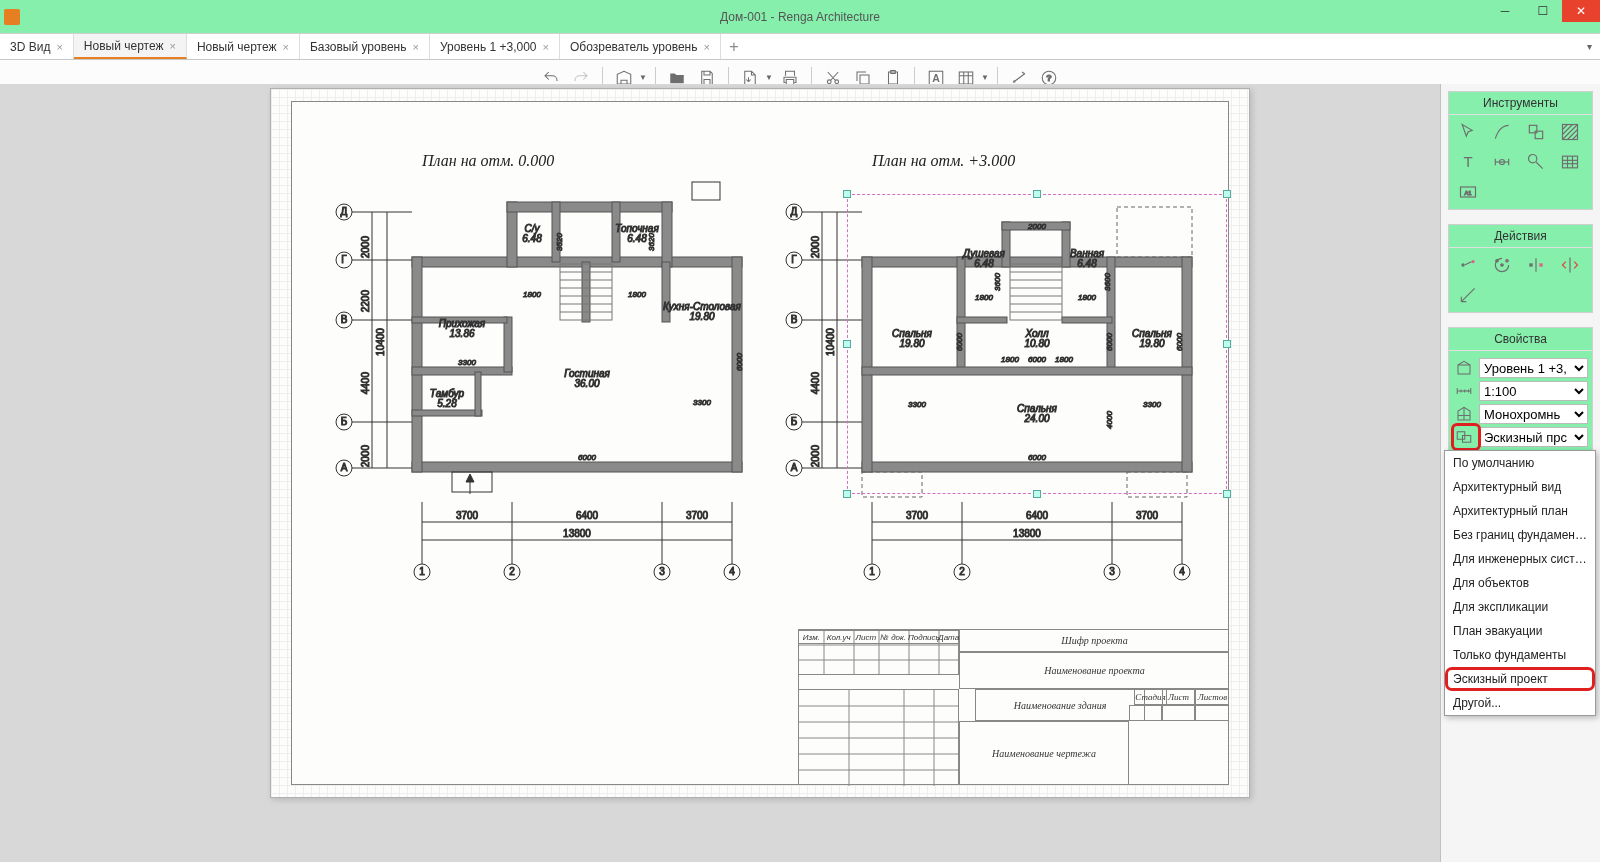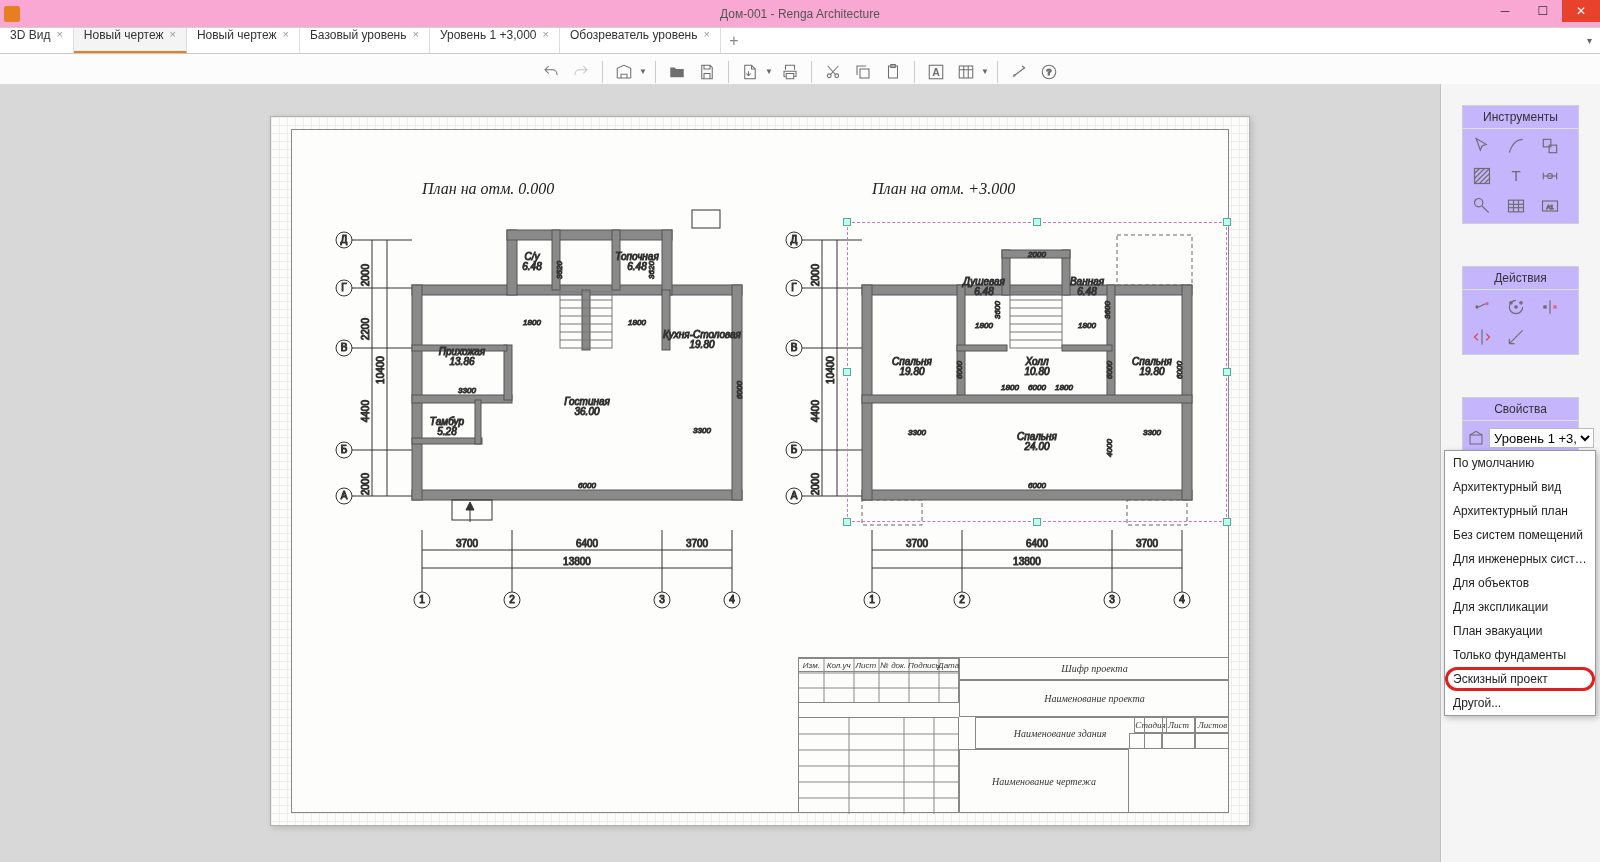--- a/index.html
+++ b/index.html
@@ -1,80 +1,80 @@
 <!DOCTYPE html>
 <html><head>
 <meta charset="utf-8">
 <style>
 * { box-sizing: border-box; margin: 0; padding: 0; font-family: "Segoe UI", Arial, sans-serif; }
 body { width: 1600px; height: 862px; background: #d5d5d5; overflow: hidden; position: relative; }
 
 
-.titlebar { height: 28px; background: #f9a8d4; display: flex; align-items: center; position: relative; border-bottom: 1px solid #d0d0d0; }
+.titlebar { height: 34px; background: #86efac; display: flex; align-items: center; position: relative; border-bottom: 1px solid #d0d0d0; }
 .titlebar .app-icon { width: 16px; height: 16px; margin-left: 4px; background: #e67e22; border-radius: 2px; }
 .titlebar .title { position: absolute; left: 50%; transform: translateX(-50%); font-size: 12px; color: #555; }
 .titlebar .win-controls { position: absolute; right: 0; top: 0; display: flex; }
 .titlebar .win-btn { width: 38px; height: 22px; display: flex; align-items: center; justify-content: center; font-size: 12px; color: #333; }
 .titlebar .win-close { background: #e8412c; color: #fff; }
 
 
 .tabs-row { height: 26px; background: #fff; border-bottom: 1px solid #c8c8c8; display: flex; align-items: stretch; }
-.tab { display: flex; padding: 0 10px; font-size: 12px; color: #333; border-right: 1px solid #ddd; gap: 6px; cursor: pointer; }
+.tab { display: flex; align-items: center; padding: 0 10px; font-size: 12px; color: #333; border-right: 1px solid #ddd; gap: 6px; cursor: pointer; }
 .tab.active { background: #f4f4f4; border-bottom: 2px solid #e67e22; }
 .tab .x { color: #999; font-size: 11px; }
 .tab-add { width: 26px; display: flex; align-items: center; justify-content: center; color: #888; font-size: 16px; }
 .tabs-row .menu-chevron { margin-left: auto; padding: 0 8px; color: #666; font-size: 10px; display:flex; align-items:center;}
 
 
 .toolbar { height: 36px; background: #fcfcfc; border-bottom: 1px solid #d4d4d4; display: flex; align-items: center; justify-content: center; gap: 4px; }
 .tb-btn { width: 26px; height: 26px; display: flex; align-items: center; justify-content: center; color: #555; border-radius: 2px; }
 .tb-btn svg { width: 18px; height: 18px; }
 .tb-sep { width: 1px; height: 22px; background: #ccc; margin: 0 4px; }
 .tb-drop { font-size: 8px; color: #666; margin-left: -2px; }
 
 
 .main { position: absolute; top: 84px; bottom: 0; left: 0; right: 0; display: flex; }
 .canvas-wrap { flex: 1; background: #d8d8d8; position: relative; overflow: hidden; }
 .sheet { position: absolute; left: 270px; top: 4px; width: 980px; height: 710px; background: #fdfdfb; border: 1px solid #b0b0b0; box-shadow: 2px 2px 6px rgba(0,0,0,0.15);
   background-image: linear-gradient(#eee 1px, transparent 1px), linear-gradient(90deg, #eee 1px, transparent 1px);
-  background-size: 8px 8px; margin-top: 28px; }
+  background-size: 8px 8px; }
 .sheet-inner { position: absolute; left: 20px; top: 12px; right: 20px; bottom: 12px; border: 1px solid #888; background: #fdfdfb; }
 
 .plan-title { position: absolute; font-family: "Comic Sans MS", cursive; font-size: 16px; color: #222; font-style: italic; }
 .floorplan { position: absolute; }
 .floorplan svg { display: block; }
 
 .sel-box { position: absolute; border: 1px dashed #d46fc1; }
 .sel-handle { position: absolute; width: 8px; height: 8px; border: 1px solid #5a9; background: #bfe; }
 
 
 .titleblock { position: absolute; right: 0; bottom: 0; width: 430px; height: 155px; border-left: 1px solid #888; border-top: 1px solid #888; font-size: 10px; }
 .tb-grid { position: absolute; inset: 0; }
 .tb-cell { position: absolute; border: 1px solid #888; display: flex; align-items: center; justify-content: center; font-family: "Comic Sans MS", cursive; font-style: italic; color: #333; }
 .tb-small { font-size: 9px; }
 
 
 .right { width: 160px; background: #f5f5f5; border-left: 1px solid #c0c0c0; display: flex; flex-direction: column; position: relative; }
-.panel { border: 1px solid #cfcfcf; background: #c4b5fd; margin: 21px; }
+.panel { border: 1px solid #cfcfcf; background: #86efac; margin: 7px; }
 .panel-title { font-size: 12px; text-align: center; padding: 4px 0; color: #333; border-bottom: 1px solid #e0e0e0; }
 .panel-body { padding: 4px; }
 .icon-grid { display: flex; flex-wrap: wrap; gap: 4px; padding: 4px; }
 .icon-btn { width: 30px; height: 26px; display: flex; align-items: center; justify-content: center; border: 1px solid transparent; border-radius: 2px; }
 .icon-btn svg { width: 20px; height: 20px; }
 
 .prop-row { display: flex; align-items: center; gap: 4px; margin: 3px 0; }
 .prop-row .pi { width: 22px; height: 20px; display: flex; align-items: center; justify-content: center; }
 .prop-row select { flex: 1; font-size: 13px; height: 20px; border: 1px solid #bbb; background: #fff; }
 .highlight-row { position: relative; }
 .highlight-row .hl { position: absolute; left: -2px; top: -4px; width: 30px; height: 28px; border: 3px solid #e02020; border-radius: 6px; pointer-events:none;}
 
 
 .dropdown { position: absolute; right: 4px; top: 366px; width: 152px; background: #fff; border: 1px solid #9a9a9a; box-shadow: 2px 2px 6px rgba(0,0,0,0.25); z-index: 100; }
 .dropdown .dd-item { padding: 5px 8px; font-size: 12px; color: #222; cursor: pointer; white-space: nowrap; overflow: hidden; text-overflow: ellipsis; }
-.dropdown .dd-item.hl { outline: 3px solid #e02020; outline-offset: -3px; border-radius: 12px; }
+.dropdown .dd-item.hl { outline: 3px solid #e02020; outline-offset: -3px; border-radius: 7px; }
 
 .stroke-g { stroke: #6e6e6e; fill: none; stroke-width: 1.4; }
 .fill-g { fill: #6e6e6e; }
 </style>
 </head>
 <body>
 
 <div class="titlebar">
   <div class="app-icon"></div>
   <div class="title">Дом-001 - Renga Architecture</div>
@@ -647,21 +647,21 @@
             </div>
           <select><option>Эскизный прс</option></select>
         </div>
       </div>
     </div>
 
     <div class="dropdown">
       <div class="dd-item">По умолчанию</div>
       <div class="dd-item">Архитектурный вид</div>
       <div class="dd-item">Архитектурный план</div>
-      <div class="dd-item">Без систем помещений</div>
+      <div class="dd-item">Без границ фундаменты</div>
       <div class="dd-item">Для инженерных систем</div>
       <div class="dd-item">Для объектов</div>
       <div class="dd-item">Для экспликации</div>
       <div class="dd-item">План эвакуации</div>
       <div class="dd-item">Только фундаменты</div>
       <div class="dd-item hl">Эскизный проект</div>
       <div class="dd-item">Другой...</div>
     </div>
   </div>
 </div>

